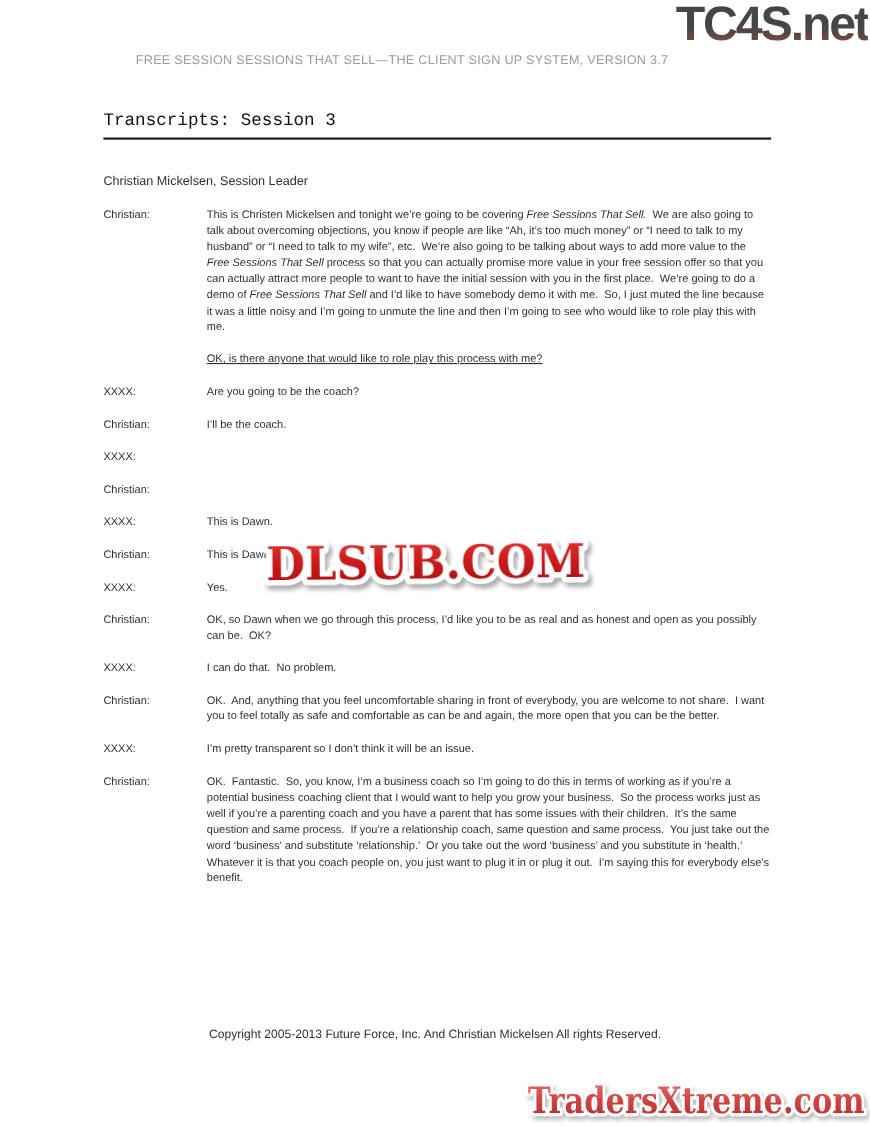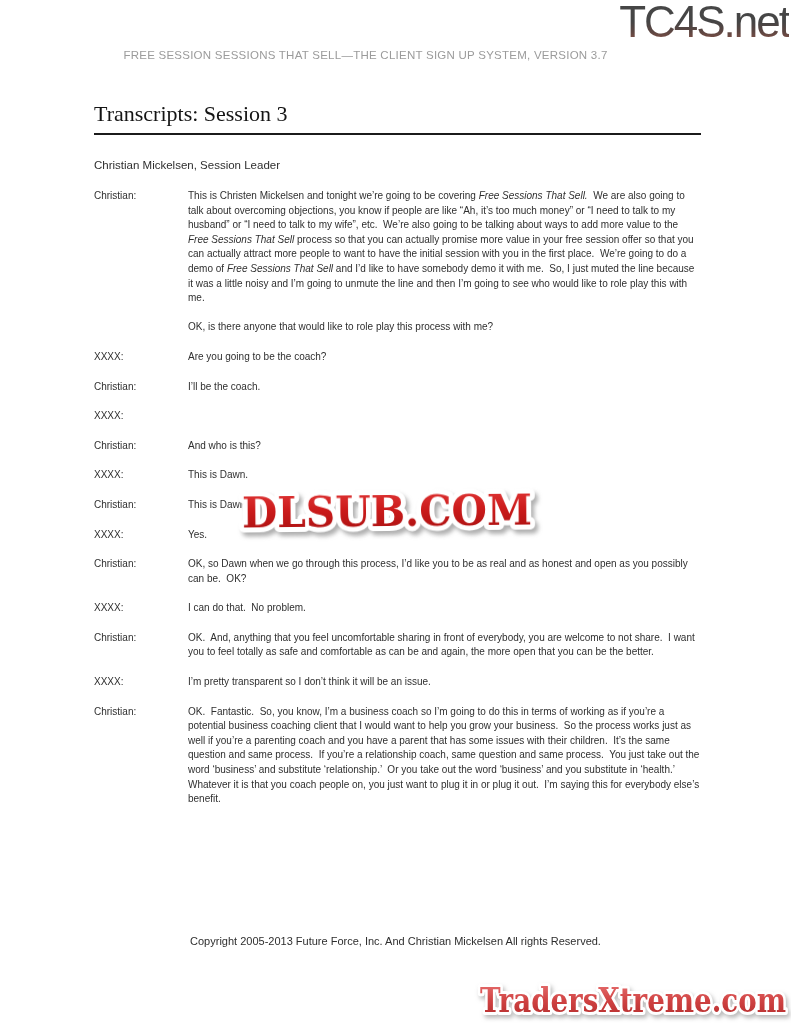--- a/index.html
+++ b/index.html
@@ -7,46 +7,46 @@
     position:relative;width:791px;height:1024px;background:#ffffff;overflow:hidden;
     font-family:"Liberation Sans",sans-serif;color:#2f2f2f;
   }
   
   .header-line{
     position:absolute;top:49px;left:0;right:60px;text-align:center;
     font-size:11.5px;letter-spacing:.25px;color:#9b9b9b;white-space:nowrap;
   }
   .logo{
     position:absolute;top:0px;right:2px;
-    font-size:44px;font-weight:normal;letter-spacing:-2px;line-height:1;
+    font-size:44px;font-weight:bold;letter-spacing:-2px;line-height:1;
     background:linear-gradient(180deg,#474747 0%,#454545 50%,#5c4642 72%,#7c4e45 88%,#946055 100%);
     -webkit-background-clip:text;background-clip:text;color:transparent;
   }
   
   .title-block{
     position:absolute;left:94px;top:101px;width:607px;
     border-bottom:2px solid #1b1b1b;padding-bottom:6px;
   }
   .title-block h1{
-    margin:0;font-size:22px;font-weight:400;color:#141414;
-    font-family:Liberation Serif, serif;
+    margin:0;font-size:16px;font-weight:400;color:#141414;
+    font-family:Liberation Mono, monospace;
   }
   .leader{
     position:absolute;left:94px;top:159px;font-size:11.5px;color:#2f2f2f;
   }
   
   .dialogue{
     position:absolute;left:94px;top:189px;width:607px;
     font-size:10px;line-height:14.6px;color:#2f2f2f;
   }
   .dlg-row{display:flex;margin-bottom:15px;}
   .dlg-speaker{flex:0 0 94px;}
   .dlg-body{flex:1;min-width:0;}
   .dlg-par{margin:0;white-space:pre-wrap;}
-  .dlg-par + .dlg-par{margin-top:14.6px;}
+  .dlg-par + .dlg-par{margin-top:14.6px;text-decoration:underline;}
   .dlg-par em{font-style:italic;}
   
   .footer{
     position:absolute;left:0;right:0;top:934px;text-align:center;
     font-size:11px;line-height:14.5px;color:#2e2e2e;
   }
   
   .wm-dlsub{
     position:absolute;left:237px;top:485px;width:300px;height:52px;
     transform:rotate(-0.6deg);
@@ -91,23 +91,20 @@
         <div class="dlg-speaker">Christian:</div>
         <div class="dlg-body">
           <p class="dlg-par"><span>I’ll be the coach.</span></p>
         </div>
       </div>
       <div class="dlg-row">
         <div class="dlg-speaker">XXXX:</div>
       </div>
       <div class="dlg-row">
         <div class="dlg-speaker">Christian:</div>
-        <div class="dlg-body">
-          <p class="dlg-par"><span>And who is this?</span></p>
-        </div>
       </div>
       <div class="dlg-row">
         <div class="dlg-speaker">XXXX:</div>
         <div class="dlg-body">
           <p class="dlg-par"><span>This is Dawn.</span></p>
         </div>
       </div>
       <div class="dlg-row">
         <div class="dlg-speaker">Christian:</div>
         <div class="dlg-body">

